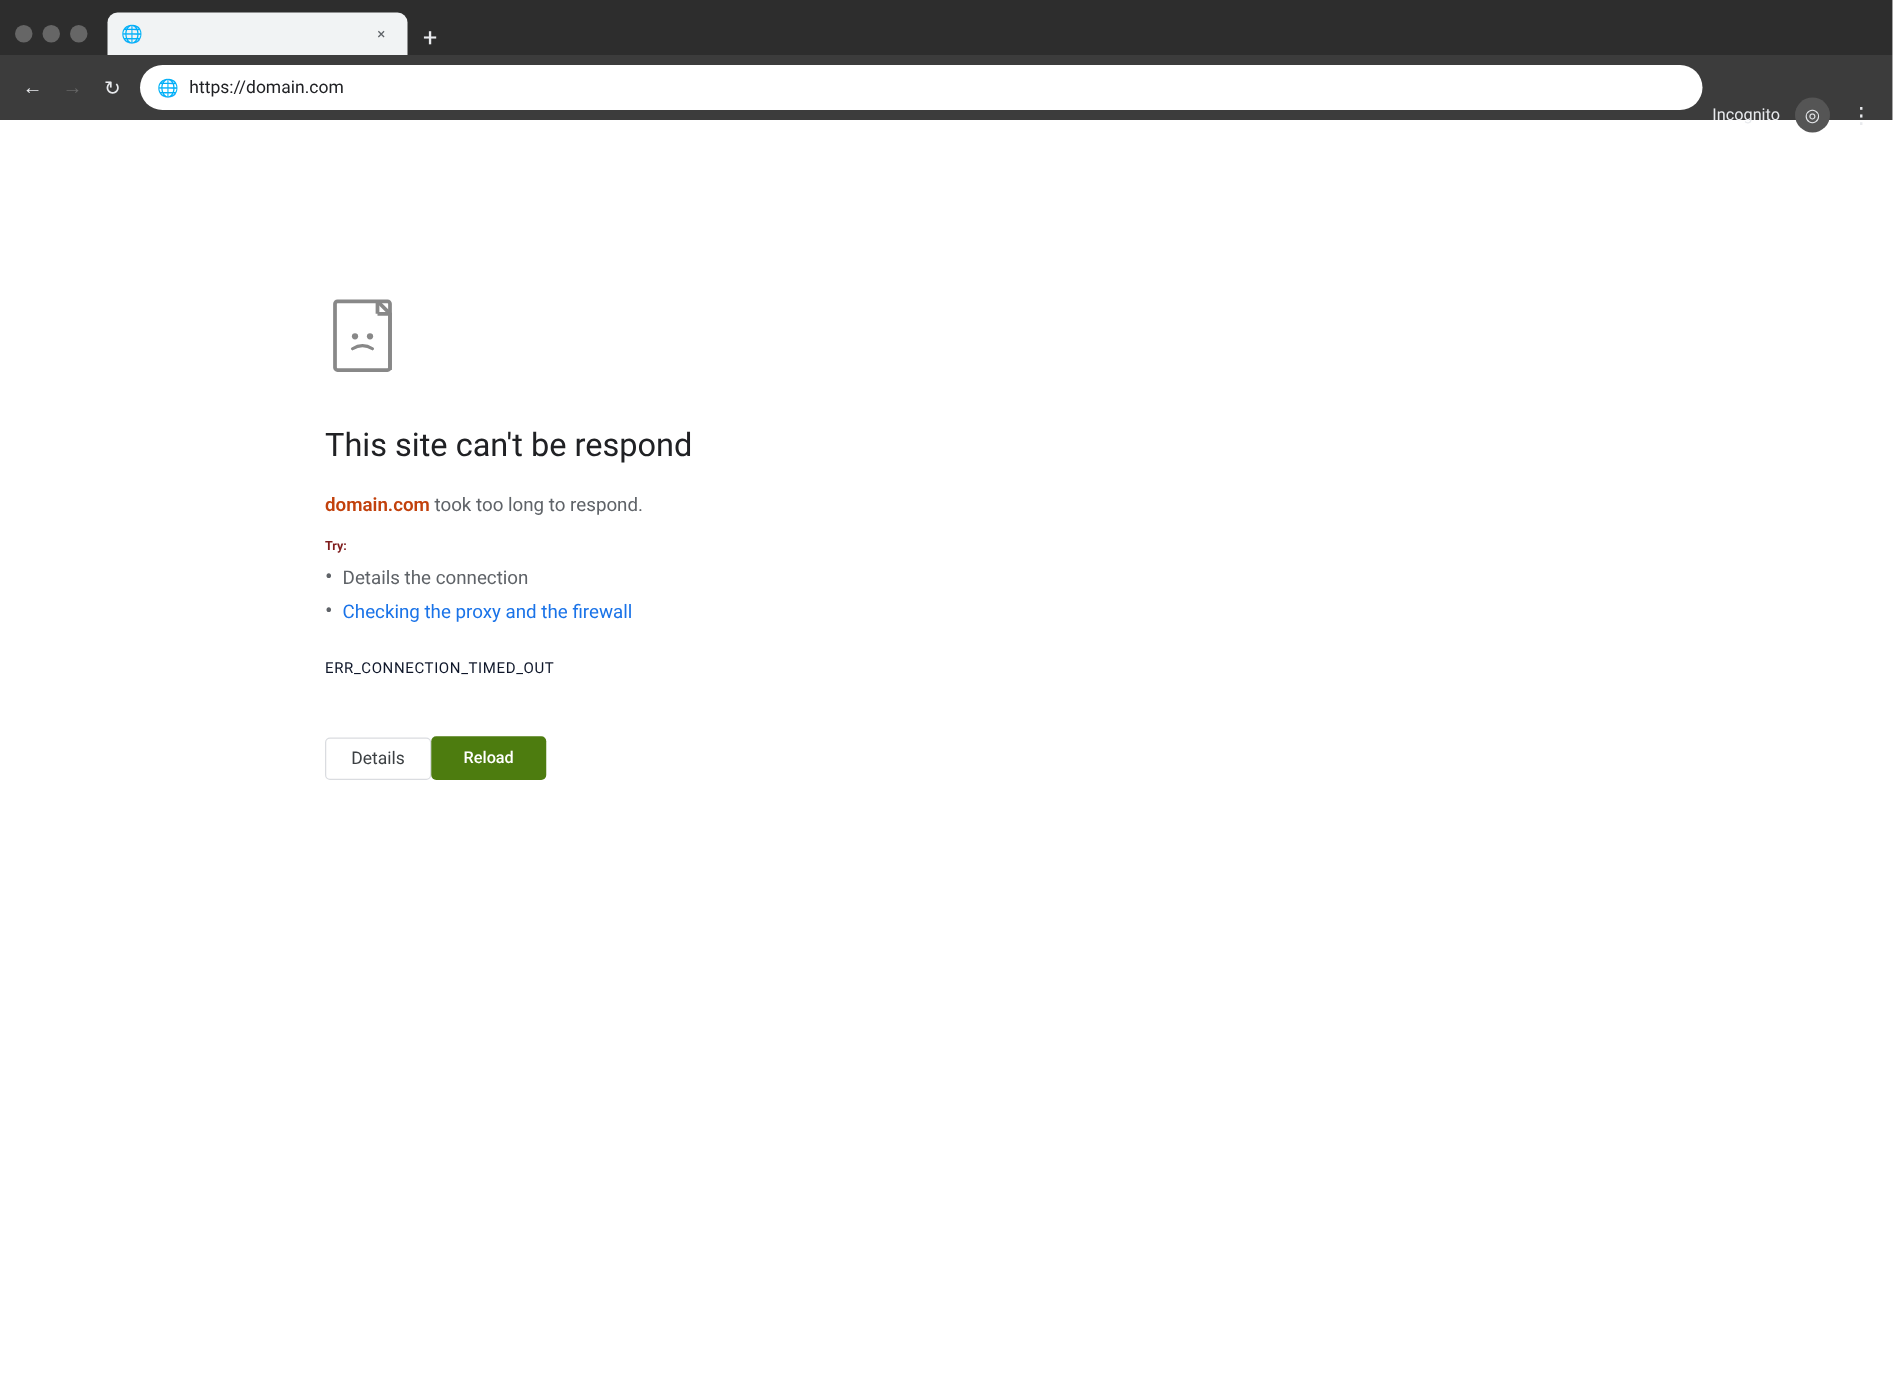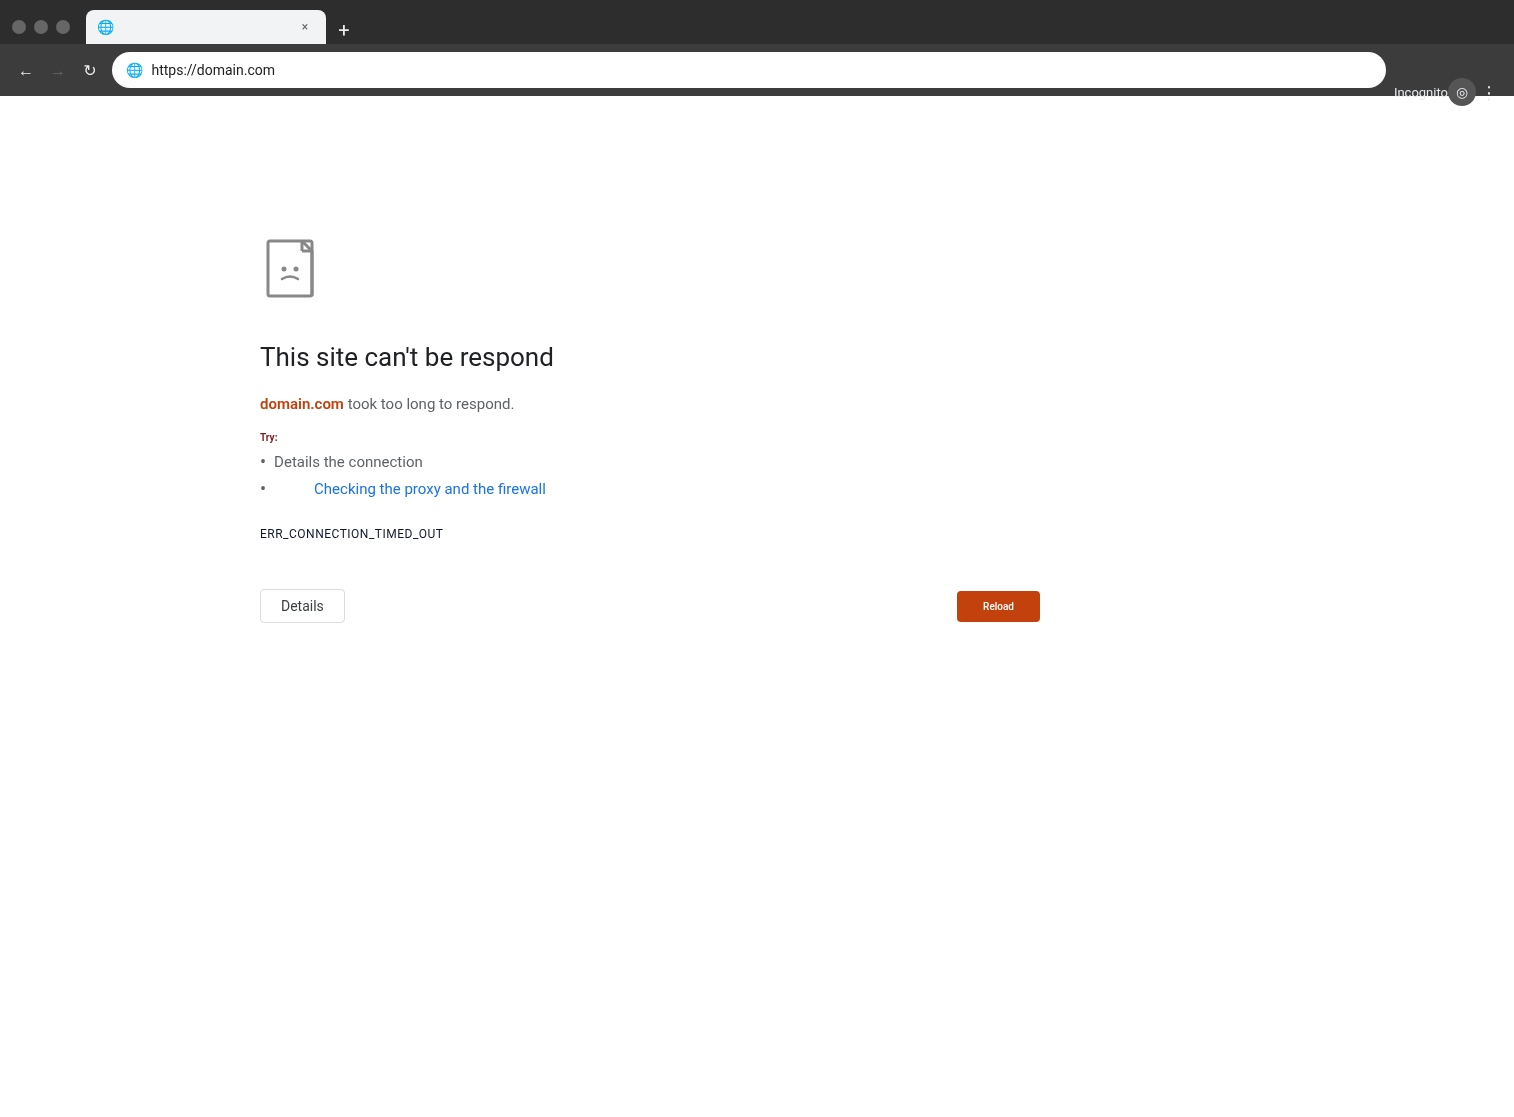--- a/index.html
+++ b/index.html
@@ -154,21 +154,21 @@
 
     .url-text {
       font-size: 14px;
       color: #202124;
       flex: 1;
     }
 
     .browser-actions {
       display: flex;
       align-items: center;
-      gap: 0;
+      gap: 12px;
       color: #e8eaed;
       margin-top: 44px;
     }
 
     .incognito-label {
       font-size: 13px;
       color: #e8eaed;
     }
 
     .incognito-icon {
@@ -257,54 +257,52 @@
     .suggestions-list li::before {
       content: '•';
       font-size: 18px;
       color: #5f6368;
       flex-shrink: 0;
     }
 
     .suggestions-list li a {
       color: #1a73e8;
       text-decoration: none;
-      margin-left: 40px;
     }
 
     .error-code {
       font-size: 12px;
       color: #0f172a;
       margin-bottom: 48px;
       letter-spacing: 0.5px;
     }
 
     .button-row {
       display: flex;
       align-items: center;
-      justify-content: space-between;
       width: 780px;
     }
 
     .btn-details {
       background: #fff;
       border: 1px solid #dadce0;
       border-radius: 4px;
       padding: 8px 20px;
       font-size: 14px;
       color: #3c4043;
       cursor: pointer;
       font-family: inherit;
     }
 
     .btn-reload {
-      background: #c2410c;
+      background: #4d7c0f;
       border: none;
       border-radius: 4px;
       padding: 10px 26px;
-      font-size: 10px;
+      font-size: 13px;
       color: #fff;
       cursor: pointer;
       font-family: inherit;
       font-weight: 500;
     }
   </style>
 </head>
 <body>
 
 <div class="browser-chrome">

